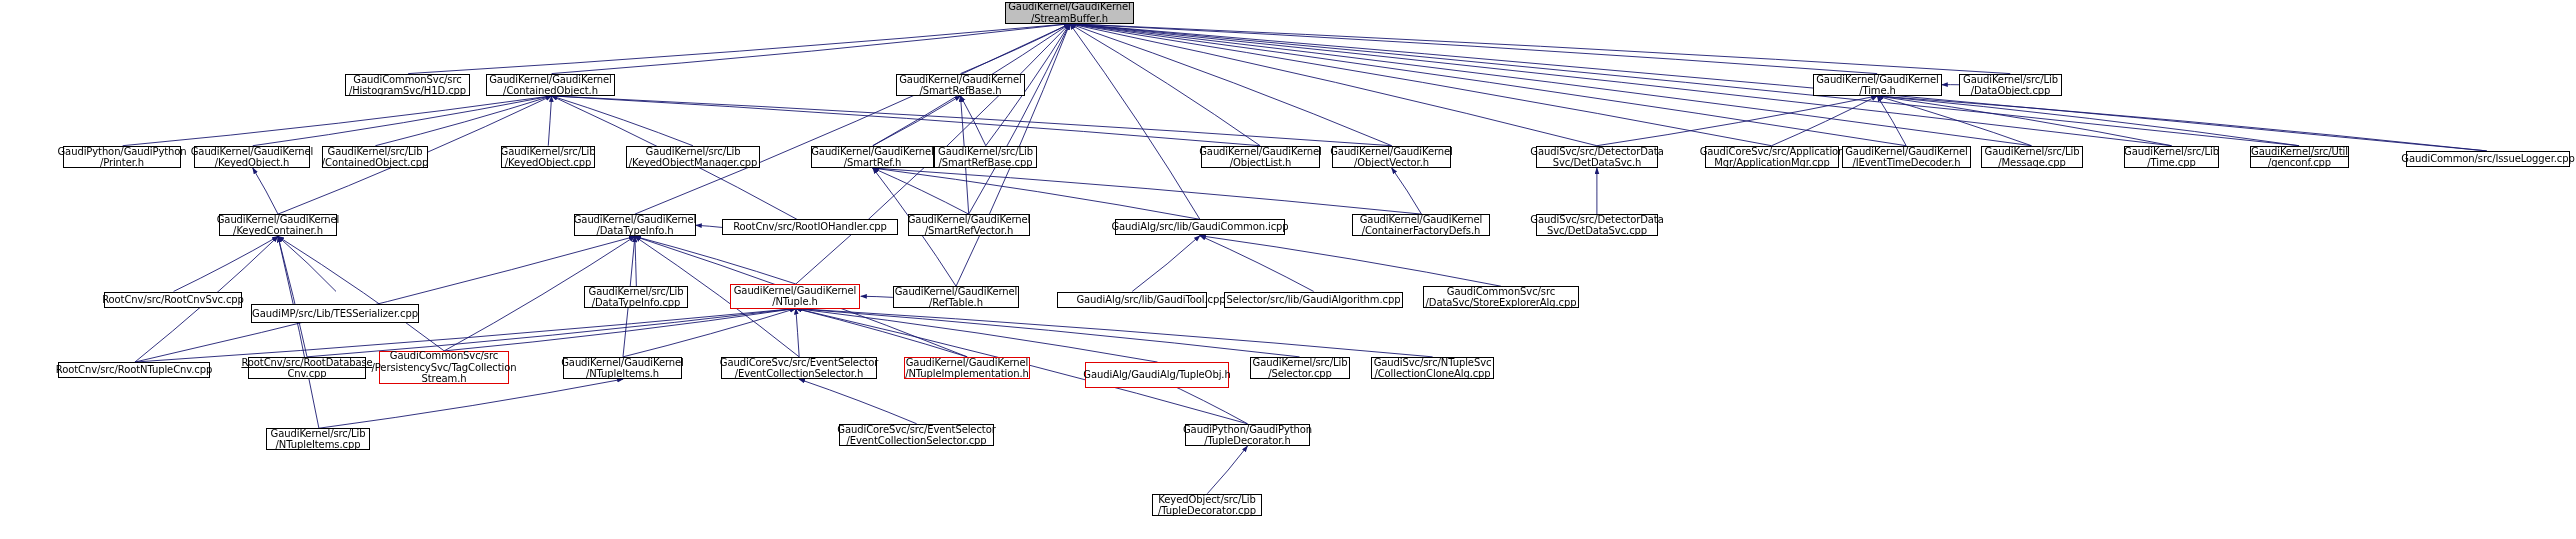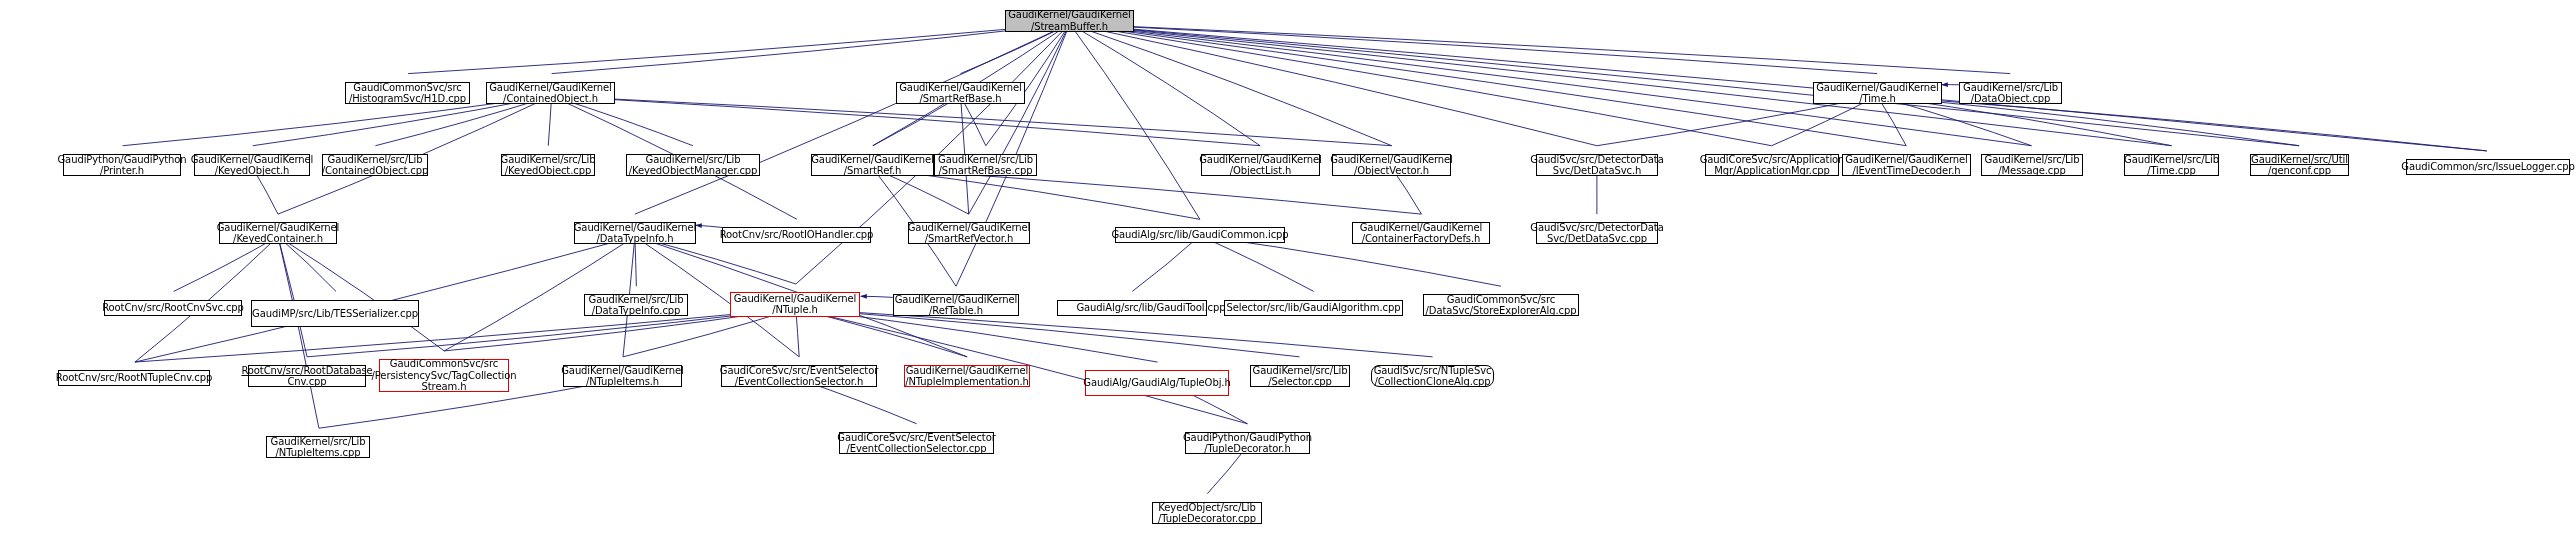--- a/index.html
+++ b/index.html
@@ -2,21 +2,21 @@
 <html style="font-size:12px"><head>
 <meta charset="utf-8">
 <style>
   html,body{margin:0;padding:0;background:#ffffff;}
   body{font-family:"DejaVu Sans","Liberation Sans",sans-serif;}
   #graph{position:relative;width:2576px;height:539px;background:#ffffff;overflow:hidden;}
   #edges{position:absolute;left:0;top:0;width:2576px;height:539px;pointer-events:none;}
   .node{position:absolute;box-sizing:border-box;border:0.7px solid #000000;background:#ffffff;
         display:flex;align-items:center;justify-content:center;text-align:center;
         font-size:10px;line-height:11.5px;color:#000000;letter-spacing:-0.1px;
-        padding:0.7px 2.2px;white-space:pre-line;margin-top:8px;}
+        padding:0.7px 2.2px;white-space:pre-line;}
   .node.root{background:#bfbfbf;border-color:#000000;}
   .node.hl{border:1.2px solid #e00000;}
 </style>
 </head>
 <body>
 
 <div id="graph">
   <svg id="edges" viewBox="0 0 3463 725" width="2576" height="539">
     <defs>
       <marker id="arrow" markerWidth="9" markerHeight="9" refX="8" refY="3.2" orient="auto" markerUnits="userSpaceOnUse">
@@ -147,30 +147,30 @@
 /Message.cpp</div>
       <div class="node" style="left: 2124px; top: 146px; width: 95px; height: 22px;">GaudiKernel/src/Lib
 /Time.cpp</div>
       <div class="node" style="left: 2250px; top: 146px; width: 99px; height: 22px; text-decoration: underline;">GaudiKernel/src/Util
 /genconf.cpp</div>
       <div class="node" style="left: 2406px; top: 151px; width: 164px; height: 16.4px;">GaudiCommon/src/IssueLogger.cpp</div>
       <div class="node" style="left: 219px; top: 214px; width: 118px; height: 22px;">GaudiKernel/GaudiKernel
 /KeyedContainer.h</div>
       <div class="node" style="left: 574px; top: 214px; width: 122px; height: 22px;">GaudiKernel/GaudiKernel
 /DataTypeInfo.h</div>
-      <div class="node" style="left: 722px; top: 219px; width: 149px; height: 16.4px;">RootCnv/src/RootIOHandler.cpp</div>
+      <div class="node" style="left: 722px; top: 219px; width: 176px; height: 16.4px;">RootCnv/src/RootIOHandler.cpp</div>
       <div class="node" style="left: 908px; top: 214px; width: 122px; height: 22px;">GaudiKernel/GaudiKernel
 /SmartRefVector.h</div>
       <div class="node" style="left: 1115px; top: 219px; width: 170px; height: 16.4px;">GaudiAlg/src/lib/GaudiCommon.icpp</div>
       <div class="node" style="left: 1352px; top: 214px; width: 138px; height: 22px;">GaudiKernel/GaudiKernel
 /ContainerFactoryDefs.h</div>
       <div class="node" style="left: 1536px; top: 214px; width: 122px; height: 22px;">GaudiSvc/src/DetectorData
 Svc/DetDataSvc.cpp</div>
       <div class="node" style="left: 104px; top: 292px; width: 138px; height: 16.4px;">RootCnv/src/RootCnvSvc.cpp</div>
-      <div class="node" style="left: 251px; top: 292px; width: 168px; height: 27px;">GaudiMP/src/Lib/TESSerializer.cpp</div>
+      <div class="node" style="left: 251px; top: 304px; width: 168px; height: 19px;">GaudiMP/src/Lib/TESSerializer.cpp</div>
       <div class="node" style="left: 584px; top: 286px; width: 104px; height: 22px;">GaudiKernel/src/Lib
 /DataTypeInfo.cpp</div>
       <div class="node hl" style="left: 730px; top: 284px; width: 130px; height: 24.5px;">GaudiKernel/GaudiKernel
 /NTuple.h</div>
       <div class="node" style="left: 893px; top: 286px; width: 126px; height: 22px;">GaudiKernel/GaudiKernel
 /RefTable.h</div>
       <div class="node" style="left: 1057px; top: 292px; width: 150px; height: 16.4px; padding-left: 40px;">GaudiAlg/src/lib/GaudiTool.cpp</div>
       <div class="node" style="left: 1224px; top: 292px; width: 179px; height: 16.4px;">Selector/src/lib/GaudiAlgorithm.cpp</div>
       <div class="node" style="left: 1423px; top: 286px; width: 156px; height: 22px;">GaudiCommonSvc/src
 /DataSvc/StoreExplorerAlg.cpp</div>
@@ -182,21 +182,21 @@
 Stream.h</div>
       <div class="node" style="left: 563px; top: 357px; width: 119px; height: 22px;">GaudiKernel/GaudiKernel
 /NTupleItems.h</div>
       <div class="node" style="left: 721px; top: 357px; width: 156px; height: 22px;">GaudiCoreSvc/src/EventSelector
 /EventCollectionSelector.h</div>
       <div class="node hl" style="left: 904px; top: 357px; width: 126px; height: 22px;">GaudiKernel/GaudiKernel
 /NTupleImplementation.h</div>
       <div class="node hl" style="left: 1085px; top: 362px; width: 144px; height: 26px;">GaudiAlg/GaudiAlg/TupleObj.h</div>
       <div class="node" style="left: 1250px; top: 357px; width: 100px; height: 22px;">GaudiKernel/src/Lib
 /Selector.cpp</div>
-      <div class="node" style="left: 1371px; top: 357px; width: 123px; height: 22px; border-radius: 8px;">GaudiSvc/src/NTupleSvc
+      <div class="node" style="left: 1371px; top: 357px; width: 123px; height: 22px;">GaudiSvc/src/NTupleSvc
 /CollectionCloneAlg.cpp</div>
       <div class="node" style="left: 266px; top: 428px; width: 104px; height: 22px;">GaudiKernel/src/Lib
 /NTupleItems.cpp</div>
       <div class="node" style="left: 839px; top: 424px; width: 155px; height: 22px;">GaudiCoreSvc/src/EventSelector
 /EventCollectionSelector.cpp</div>
       <div class="node" style="left: 1185px; top: 424px; width: 125px; height: 22px;">GaudiPython/GaudiPython
 /TupleDecorator.h</div>
       <div class="node" style="left: 1152px; top: 494px; width: 110px; height: 22px;">KeyedObject/src/Lib
 /TupleDecorator.cpp</div>
     </div>

